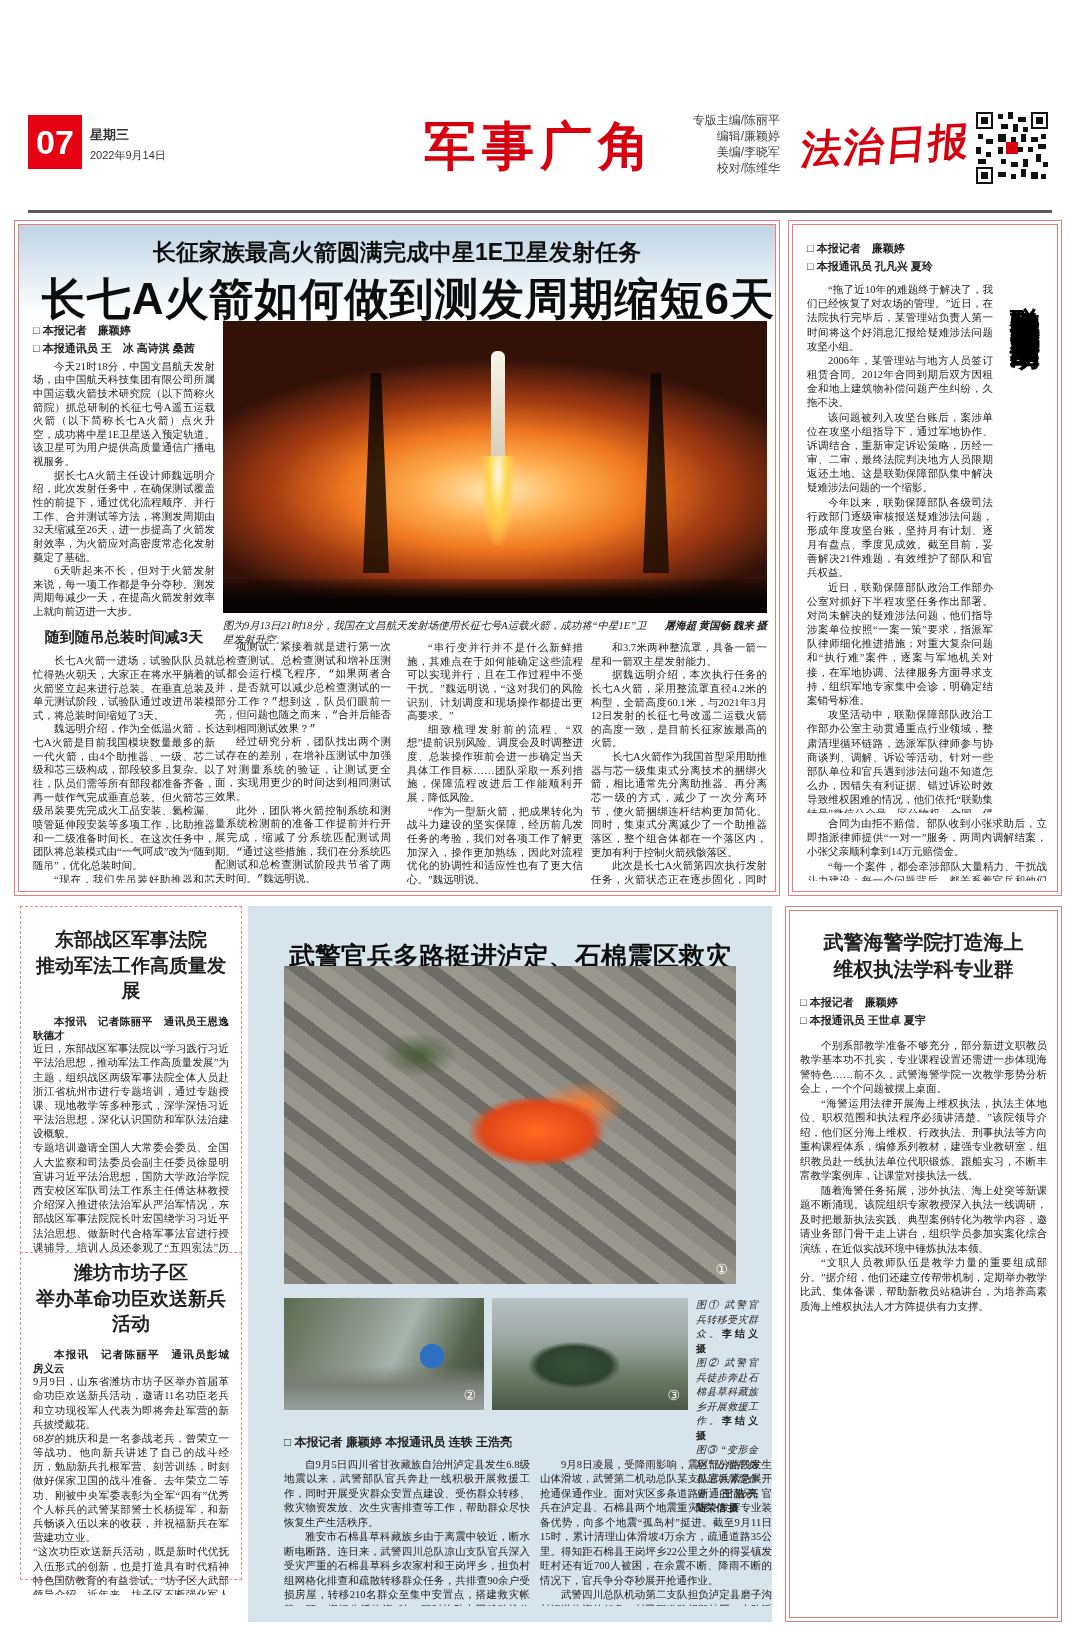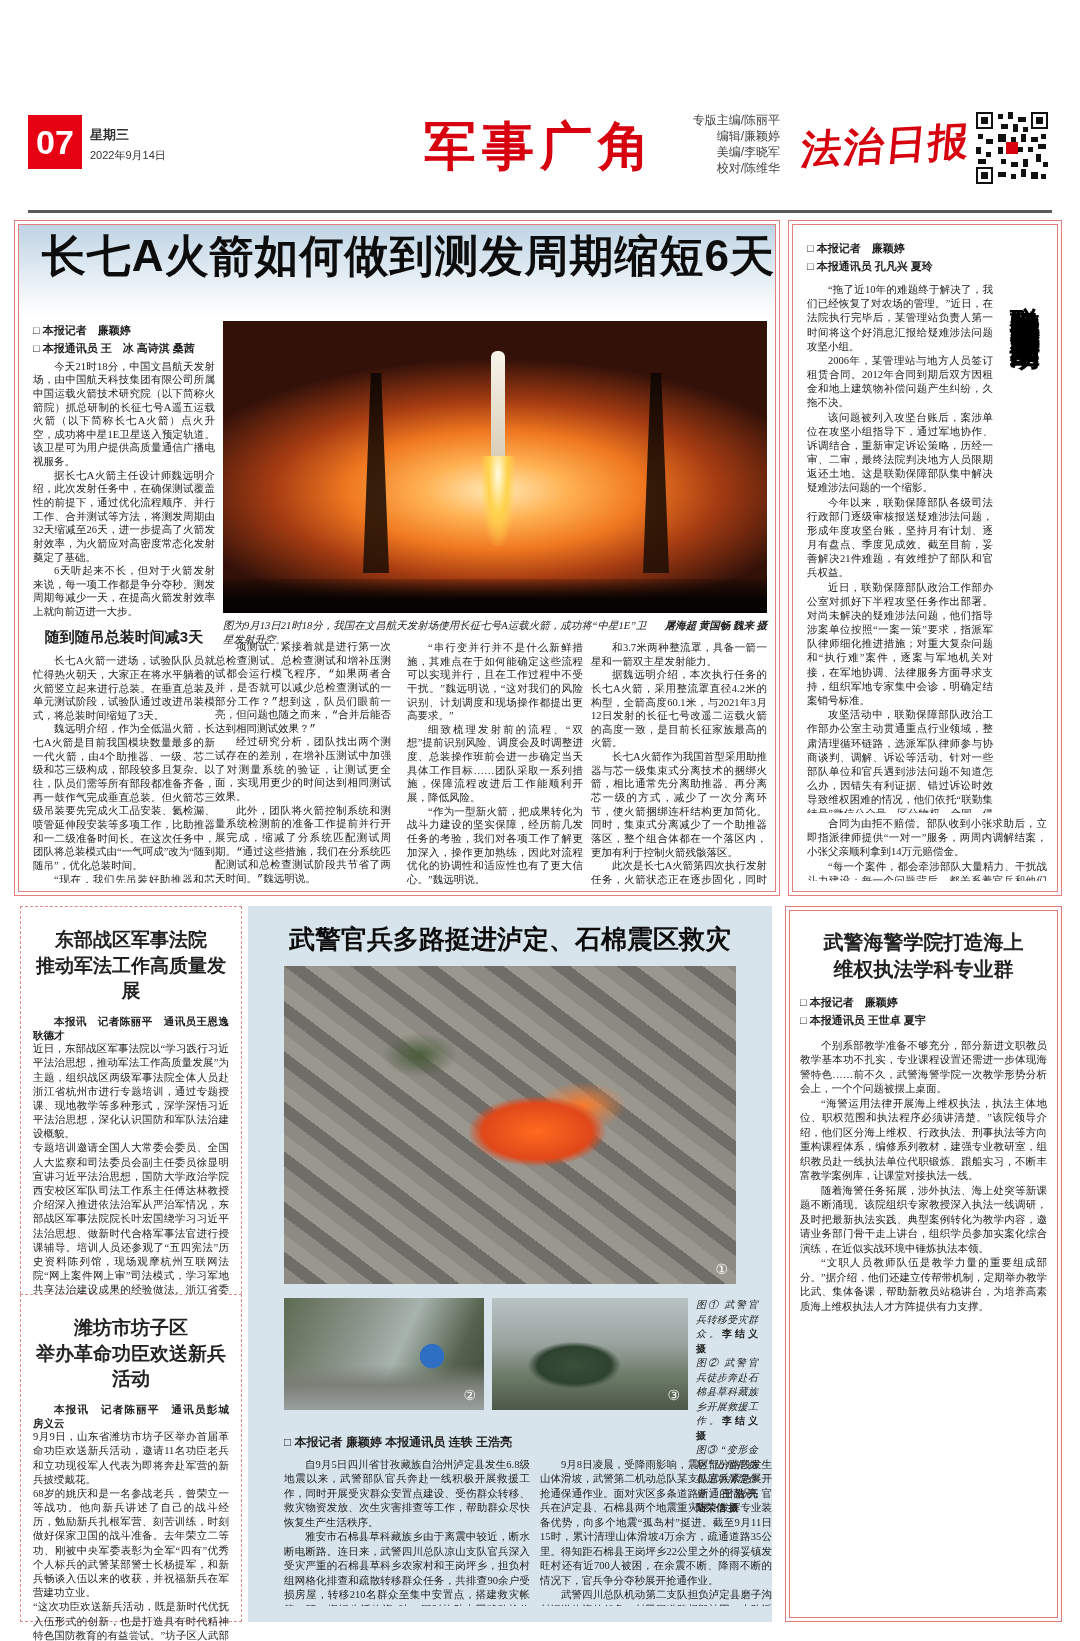--- a/index.html
+++ b/index.html
@@ -21,21 +21,21 @@
   .qr { position:absolute; right:32px; top:112px; width:72px; height:72px; }
   .hrule { position:absolute; left:28px; right:28px; top:210px; height:3px; background:#5a5a5a; }
 
   
   .dframe { border:1px solid #e57d7d; box-shadow:inset 0 0 0 3px #fff, inset 0 0 0 4px #e57d7d; background:#fff; }
   .dotframe { border:1px dashed #dd8b8b; background:#fff; }
 
   #main-box { position:absolute; left:14px; top:220px; width:766px; height:676px; }
   #right-box { position:absolute; left:788px; top:220px; width:274px; height:676px; }
   #el-box1 { position:absolute; left:20px; top:906px; width:222px; height:408px; padding:14px 12px; }
-  #el-box2 { position:absolute; left:20px; top:1294px; width:222px; height:328px; padding:14px 12px; }
+  #el-box2 { position:absolute; left:20px; top:1252px; width:222px; height:328px; padding:1px 12px; }
   #mid-panel { position:absolute; left:248px; top:906px; width:524px; height:716px; background:#d8e4ec; }
   #br-box { position:absolute; left:785px; top:906px; width:277px; height:716px; padding:16px 14px; }
 
   
   .head-area { position:absolute; left:4px; top:4px; right:4px; height:92px; text-align:center;
                background:linear-gradient(#bfd4e4, #eef4f8 70%, #fff); }
   .kicker { padding-top:12px; font-family:"Liberation Sans",sans-serif; font-weight:bold; font-size:23px; color:#101010; }
   .bigtitle { font-family:"Liberation Sans",sans-serif; font-weight:700; font-size:44px; color:#0d0d0d; letter-spacing:1px; margin-top:2px;text-align:right; }
 
   .mcol { position:absolute; font-size:10.5px; line-height:1.3; text-align:justify; overflow:hidden; }
@@ -70,21 +70,21 @@
   #r-bylines { position:absolute; left:8px; top:8px; font-family:"Liberation Sans",sans-serif; font-weight:bold; font-size:11px; line-height:18px; }
   #r-narrow { position:absolute; left:8px; top:52px; width:186px; height:530px; font-size:10.5px; line-height:1.35; text-align:justify; overflow:hidden; }
   #r-wide { position:absolute; left:8px; top:586px; width:240px; height:64px; font-size:10.5px; line-height:1.35; text-align:justify; overflow:hidden; }
 
   
   .sm-title { font-family:"Liberation Sans",sans-serif; font-weight:900; font-size:19px; text-align:center; line-height:1.35; margin:6px 0 10px; }
   .sm-body { font-size:10.5px; line-height:1.35; text-align:justify; overflow:hidden; }
   .sm-body .lede { font-weight:bold; font-family:"Liberation Sans",sans-serif; }
 
   
-  #mid-title { padding-top:16px; text-align:center; font-family:Liberation Sans, sans-serif; font-weight:900; font-size:26px; color:#0d0d0d; }
+  #mid-title { padding-top:33px; text-align:center; font-family:Liberation Sans, sans-serif; font-weight:900; font-size:26px; color:#0d0d0d; }
   #big-rescue-photo { position:absolute; left:36px; top:60px; width:452px; height:318px; overflow:hidden;
       background:
         radial-gradient(ellipse 22% 16% at 56% 52%, #ff6a1e 0%, #e0481a 55%, rgba(0,0,0,0) 70%),
         radial-gradient(ellipse 14% 11% at 66% 44%, #ff7b2a 0%, rgba(0,0,0,0) 70%),
         radial-gradient(ellipse 12% 10% at 30% 28%, #4a5d3a 0%, rgba(0,0,0,0) 70%),
         repeating-linear-gradient(37deg, #8d8a84 0 14px, #6f6d68 14px 26px, #9a978f 26px 40px),
         #7c7a74; }
   .ph-num { position:absolute; right:8px; bottom:6px; color:#fff; font-size:14px; }
   .small-photo { position:absolute; top:392px; height:112px; overflow:hidden; }
   #sp1 { left:36px; width:200px;
@@ -173,20 +173,21 @@
         <rect x="2" y="2" width="3" height="3"></rect>
         <rect x="24" y="2" width="3" height="3"></rect>
         <rect x="2" y="24" width="3" height="3"></rect>
       </g>
     <rect x="12" y="12" width="5" height="5" fill="#d6000f"></rect>
   </svg>
   <div class="hrule"></div>
 
   <section id="main-box" class="dframe">
     <div class="head-area">
+      <div class="kicker">长征家族最高火箭圆满完成中星1E卫星发射任务</div>
       <div class="bigtitle">长七A火箭如何做到测发周期缩短6天</div>
     </div>
 
     <div id="mcol1" class="mcol">
       <p class="byline">□ 本报记者　廉颖婷</p>
       <p class="byline">□ 本报通讯员 王　冰 高诗淇 桑茜</p>
       <div>
           <p>今天21时18分，中国文昌航天发射场，由中国航天科技集团有限公司所属中国运载火箭技术研究院（以下简称火箭院）抓总研制的长征七号A遥五运载火箭（以下简称长七A火箭）点火升空，成功将中星1E卫星送入预定轨道。该卫星可为用户提供高质量通信广播电视服务。</p>
           <p>据长七A火箭主任设计师魏远明介绍，此次发射任务中，在确保测试覆盖性的前提下，通过优化流程顺序、并行工作、合并测试等方法，将测发周期由32天缩减至26天，进一步提高了火箭发射效率，为火箭应对高密度常态化发射奠定了基础。</p>
           <p>6天听起来不长，但对于火箭发射来说，每一项工作都是争分夺秒。测发周期每减少一天，在提高火箭发射效率上就向前迈进一大步。</p>

